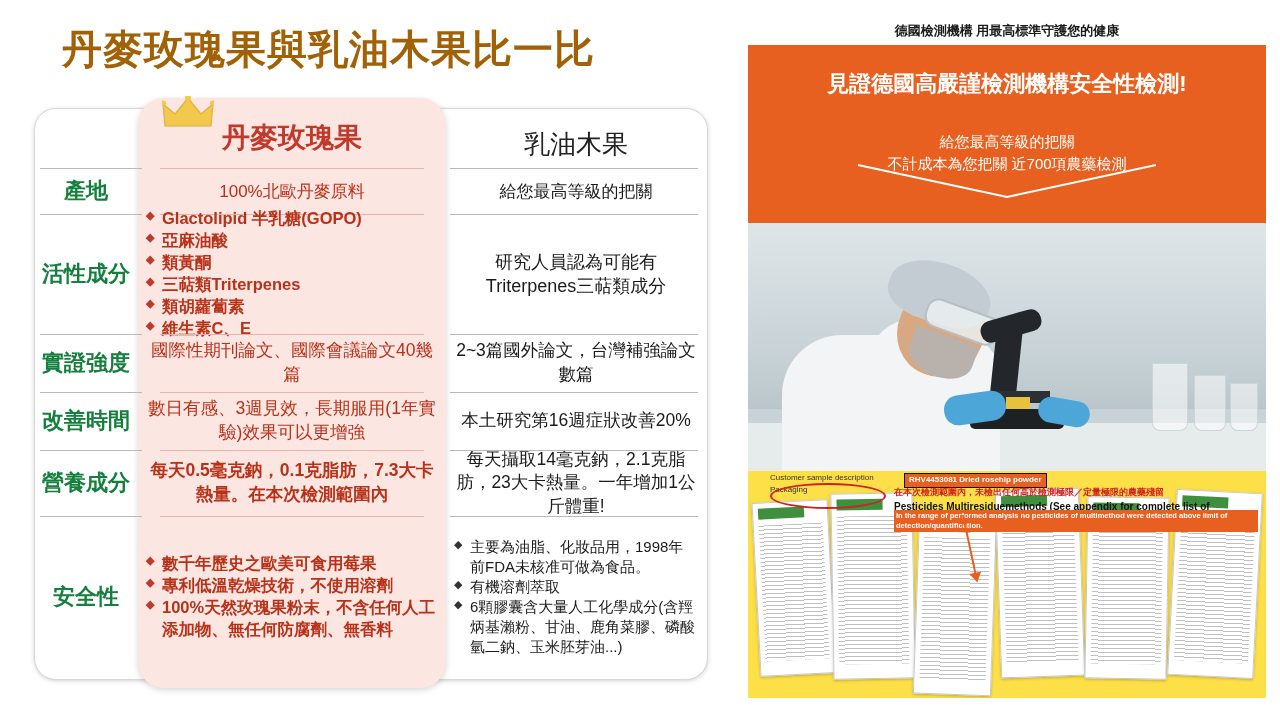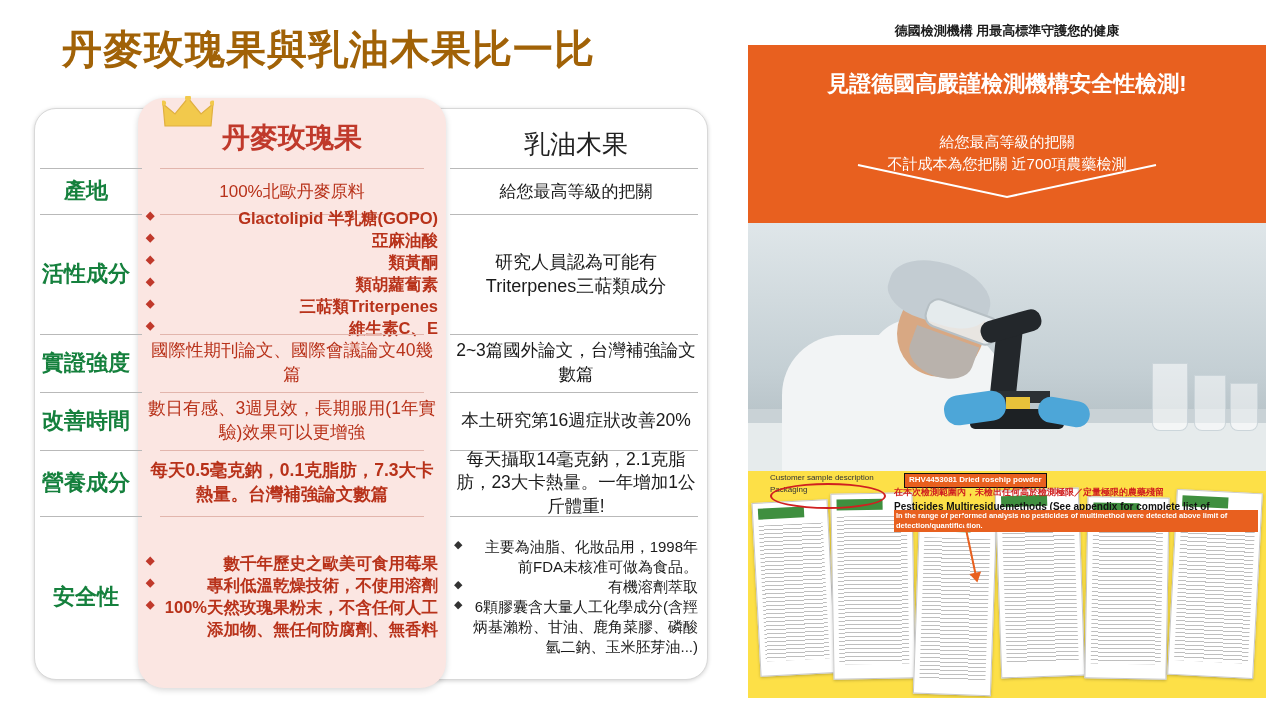--- a/index.html
+++ b/index.html
@@ -139,21 +139,20 @@
     margin: 0;
     padding: 0;
     text-align: left;
     width: 100%;
   }
   ul.bullets li {
     position: relative;
     padding-left: 16px;
     line-height: 1.33;
     font-size: 16.5px;
-    text-align: right;
   }
   ul.bullets li::before {
     content: "\25C6";
     position: absolute;
     left: 0; top: 0;
     font-size: 11px;
     color: #C0392B;
   }
   .col-b ul.bullets li::before { color: #333; }
   .col-a ul.bullets li { color: #B8321A; font-weight: bold; }
@@ -321,22 +320,22 @@
     <div class="cell col-label sep-left">產地</div>
     <div class="cell col-a sep-mid">100%北歐丹麥原料</div>
     <div class="cell col-b sep-right">給您最高等級的把關</div>
 
     <div class="cell col-label sep-left">活性成分</div>
     <div class="cell col-a sep-mid">
       <ul class="bullets">
         <li>Glactolipid 半乳糖(GOPO)</li>
         <li>亞麻油酸</li>
         <li>類黃酮</li>
+        <li>三萜類Triterpenes</li>
         <li>類胡蘿蔔素</li>
-        <li>三萜類Triterpenes</li>
         <li>維生素C、E</li>
       </ul>
     </div>
     <div class="cell col-b sep-right">
       <span class="blk" style="font-size:18px">研究人員認為可能有Triterpenes三萜類成分</span>
     </div>
 
     <div class="cell col-label sep-left">實證強度</div>
     <div class="cell col-a sep-mid">
       <span class="blk" style="font-size:17.5px">國際性期刊論文、國際會議論文40幾篇</span>
@@ -348,21 +347,21 @@
     <div class="cell col-label sep-left">改善時間</div>
     <div class="cell col-a sep-mid">
       <span class="blk" style="font-size:17.5px">數日有感、3週見效，長期服用(1年實驗)效果可以更增強</span>
     </div>
     <div class="cell col-b sep-right">
       <span class="blk" style="font-size:17.5px">本土研究第16週症狀改善20%</span>
     </div>
 
     <div class="cell col-label sep-left">營養成分</div>
     <div class="cell col-a sep-mid">
-      <span class="blk bold" style="font-size:17.5px">每天0.5毫克鈉，0.1克脂肪，7.3大卡熱量。台灣補強論文數篇</span>
+      <span class="blk bold" style="font-size:17.5px">每天0.5毫克鈉，0.1克脂肪，7.3大卡熱量。在本次檢測範圍內</span>
     </div>
     <div class="cell col-b sep-right">
       <span class="blk" style="font-size:17.5px">每天攝取14毫克鈉，2.1克脂肪，23大卡熱量。一年增加1公斤體重!</span>
     </div>
 
     <div class="cell col-label sep-left">安全性</div>
     <div class="cell col-a sep-mid">
       <ul class="bullets">
         <li>數千年歷史之歐美可食用莓果</li>
         <li>專利低溫乾燥技術，不使用溶劑</li>

